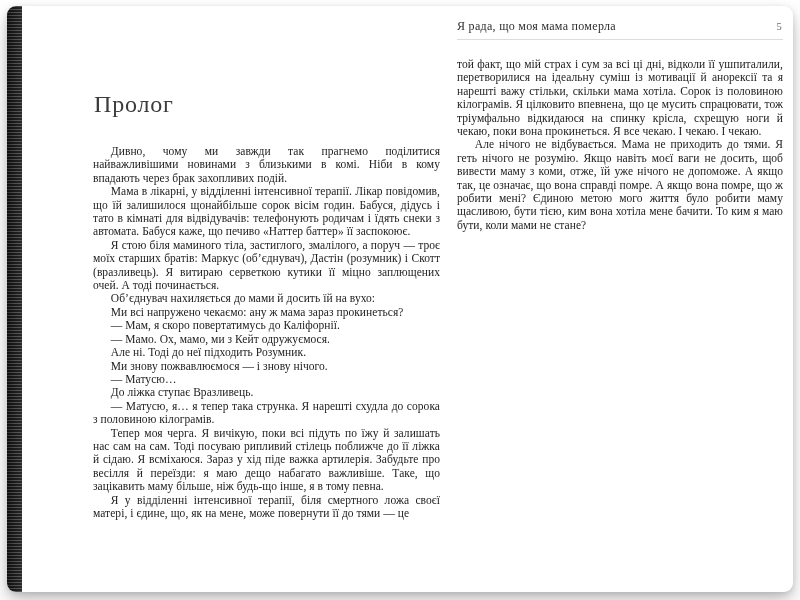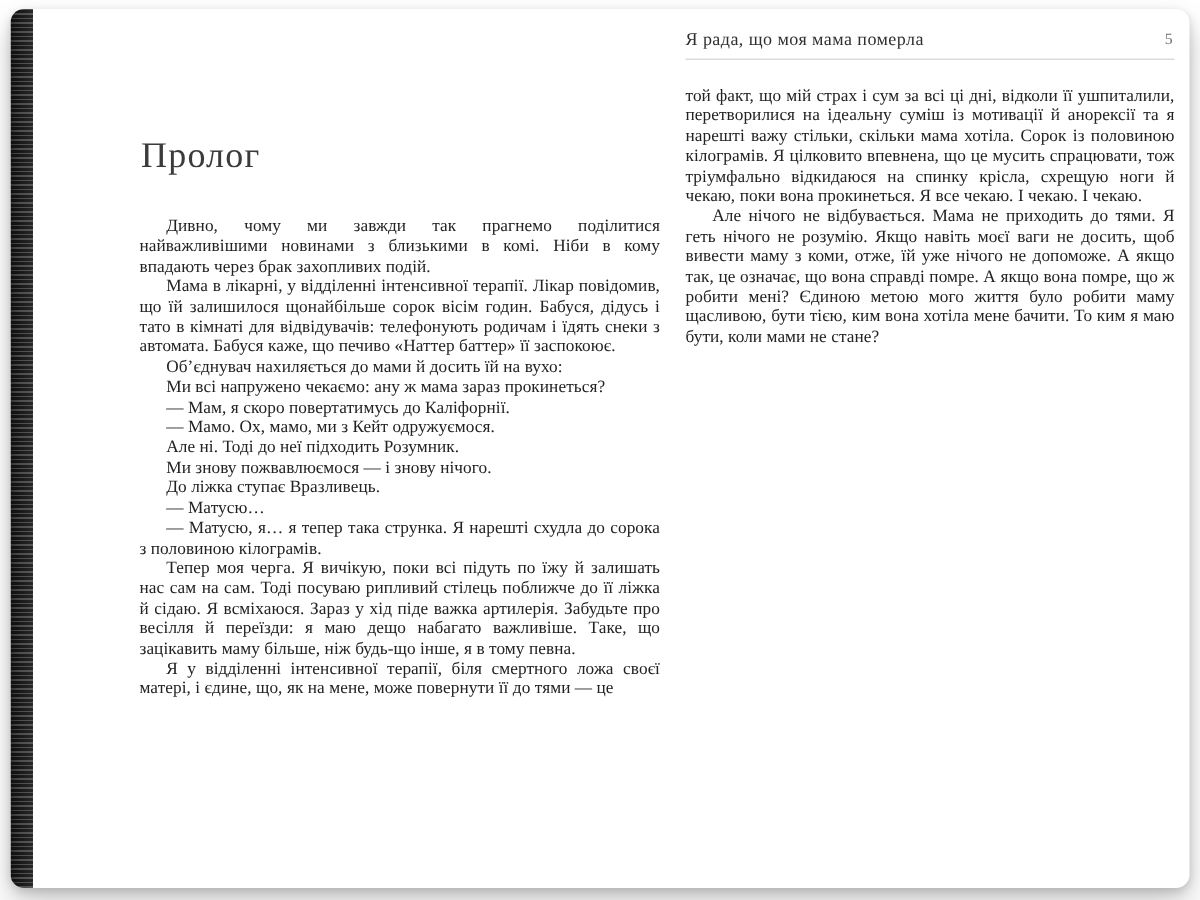--- a/index.html
+++ b/index.html
@@ -106,28 +106,29 @@
 <div class="canvas">
   <div class="book-card">
 
     <div class="page-edges"></div>
 
     <div class="left-page">
       <h1 class="chapter-heading">Пролог</h1>
       <div class="body-text">
           <p class="para">Дивно, чому ми завжди так прагнемо поділитися найважливішими новинами з близькими в комі. Ніби в кому впадають через брак захопливих подій.</p>
           <p class="para">Мама в лікарні, у відділенні інтенсивної терапії. Лікар повідомив, що їй залишилося щонайбільше сорок вісім годин. Бабуся, дідусь і тато в кімнаті для відвідувачів: телефонують родичам і їдять снеки з автомата. Бабуся каже, що печиво «Наттер баттер» її заспокоює.</p>
+          <p class="para">Я стою біля маминого тіла, застиглого, змалілого, а поруч — троє моїх старших братів: Маркус (об’єднувач), Дастін (розумник) і Скотт (вразливець). Я витираю серветкою кутики її міцно заплющених очей. А тоді починається.</p>
           <p class="para">Об’єднувач нахиляється до мами й досить їй на вухо:</p>
           <p class="para">Ми всі напружено чекаємо: ану ж мама зараз прокинеться?</p>
           <p class="para">— Мам, я скоро повертатимусь до Каліфорнії.</p>
           <p class="para">— Мамо. Ох, мамо, ми з Кейт одружуємося.</p>
           <p class="para">Але ні. Тоді до неї підходить Розумник.</p>
           <p class="para">Ми знову пожвавлюємося — і знову нічого.</p>
+          <p class="para">— Матусю…</p>
           <p class="para">До ліжка ступає Вразливець.</p>
-          <p class="para">— Матусю…</p>
           <p class="para">— Матусю, я… я тепер така струнка. Я нарешті схудла до сорока з половиною кілограмів.</p>
           <p class="para">Тепер моя черга. Я вичікую, поки всі підуть по їжу й залишать нас сам на сам. Тоді посуваю рипливий стілець поближче до її ліжка й сідаю. Я всміхаюся. Зараз у хід піде важка артилерія. Забудьте про весілля й переїзди: я маю дещо набагато важливіше. Таке, що зацікавить маму більше, ніж будь-що інше, я в тому певна.</p>
           <p class="para">Я у відділенні інтенсивної терапії, біля смертного ложа своєї матері, і єдине, що, як на мене, може повернути її до тями — це</p>
         </div>
     </div>
 
     <div class="right-header">
       <span>Я рада, що моя мама померла</span>
       <span class="pagenum">5</span>
     </div>

